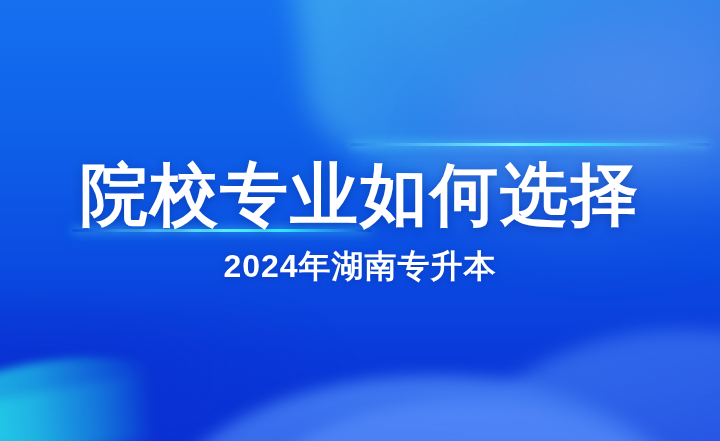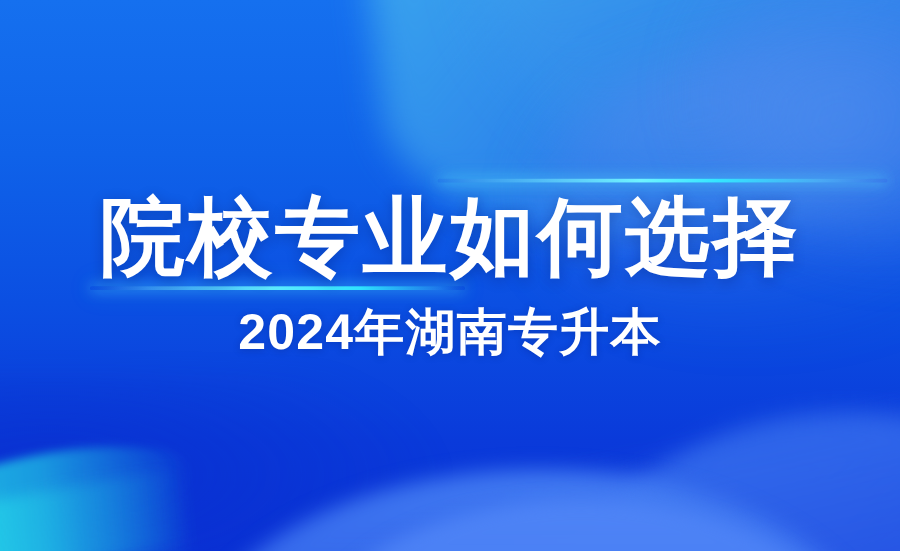--- a/index.html
+++ b/index.html
@@ -171,21 +171,21 @@
     line-height: 1;
     font-weight: bold;
     color: #ffffff;
     letter-spacing: 2px;
     margin: 0;
     text-shadow: 0 2px 10px rgba(0,20,90,0.30);
     white-space: nowrap;
     text-align: right;
   }
   .sub-title {
-    font-size: 40px;
+    font-size: 32px;
     line-height: 1;
     font-weight: bold;
     color: #ffffff;
     letter-spacing: 1px;
     margin: 0;
     margin-top: 22px;
     text-shadow: 0 1px 6px rgba(0,20,90,0.25);
     white-space: nowrap;
   }
 </style>

